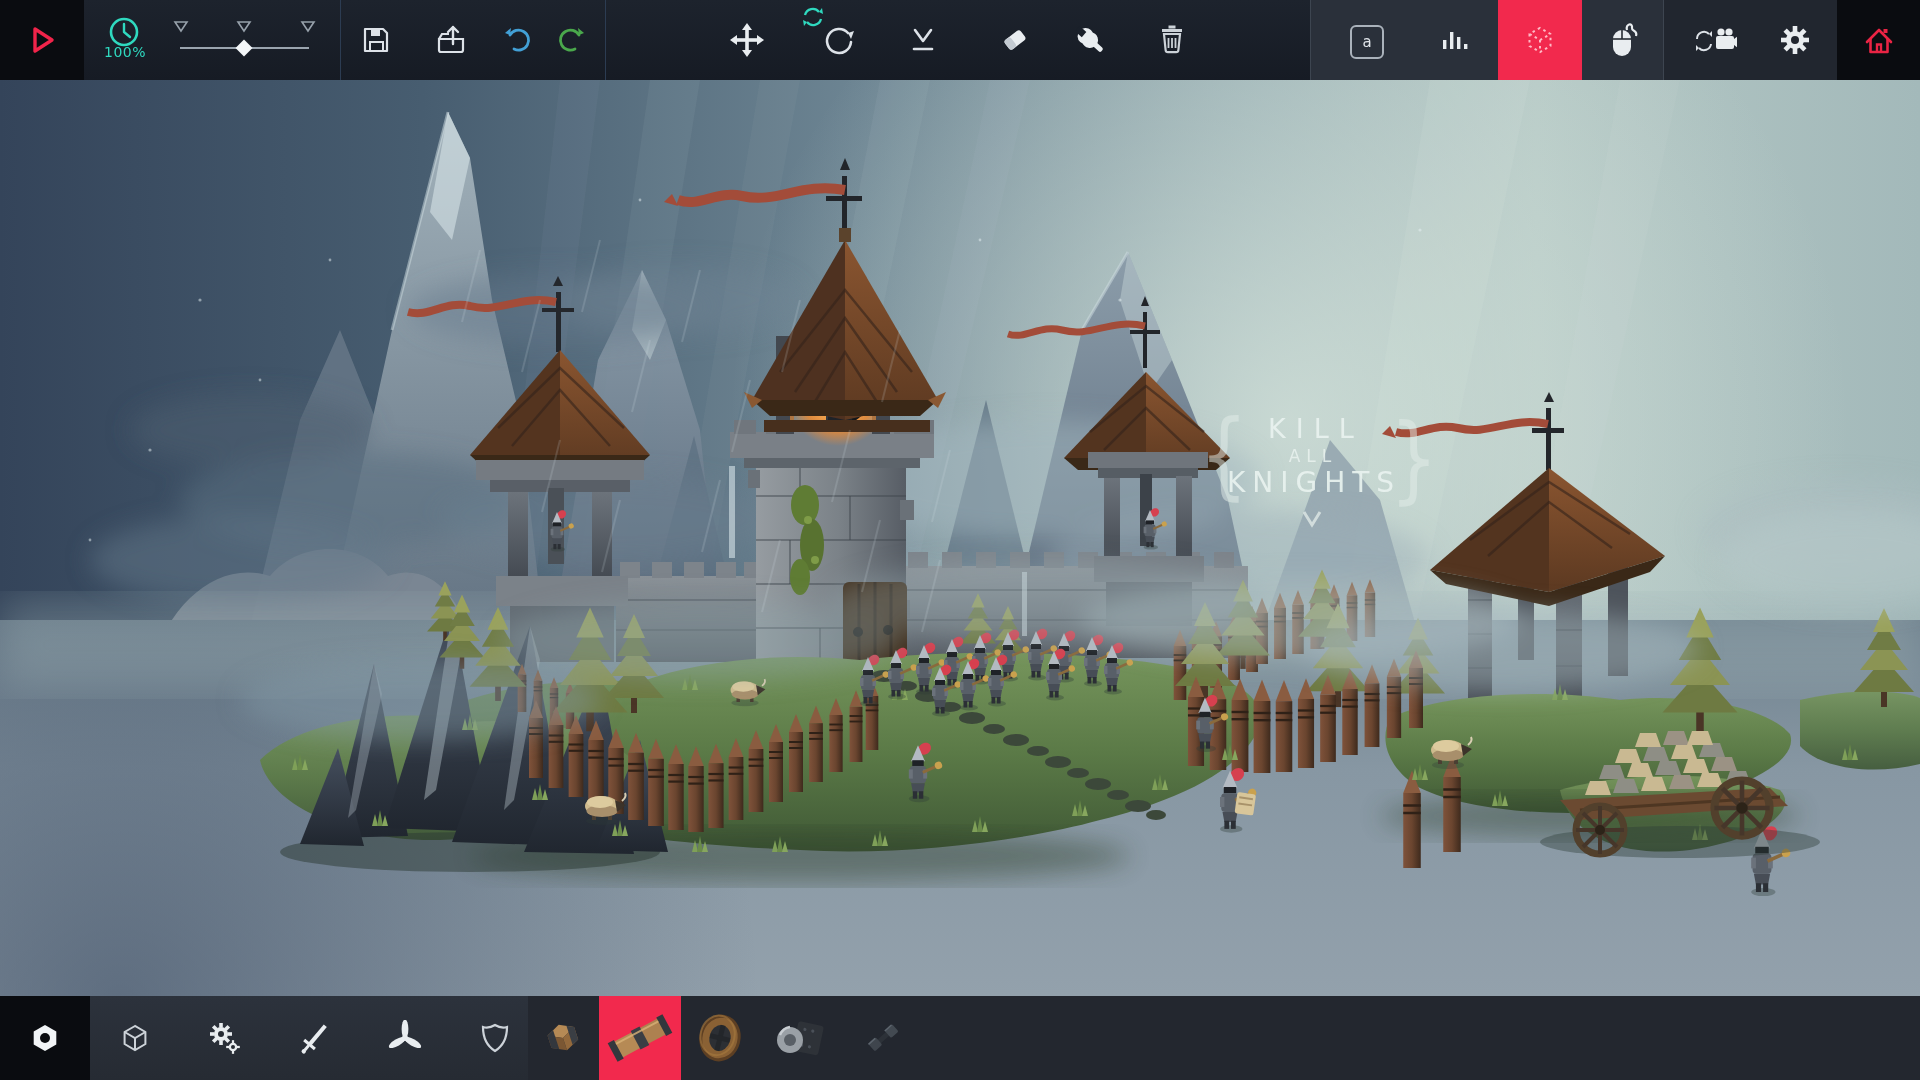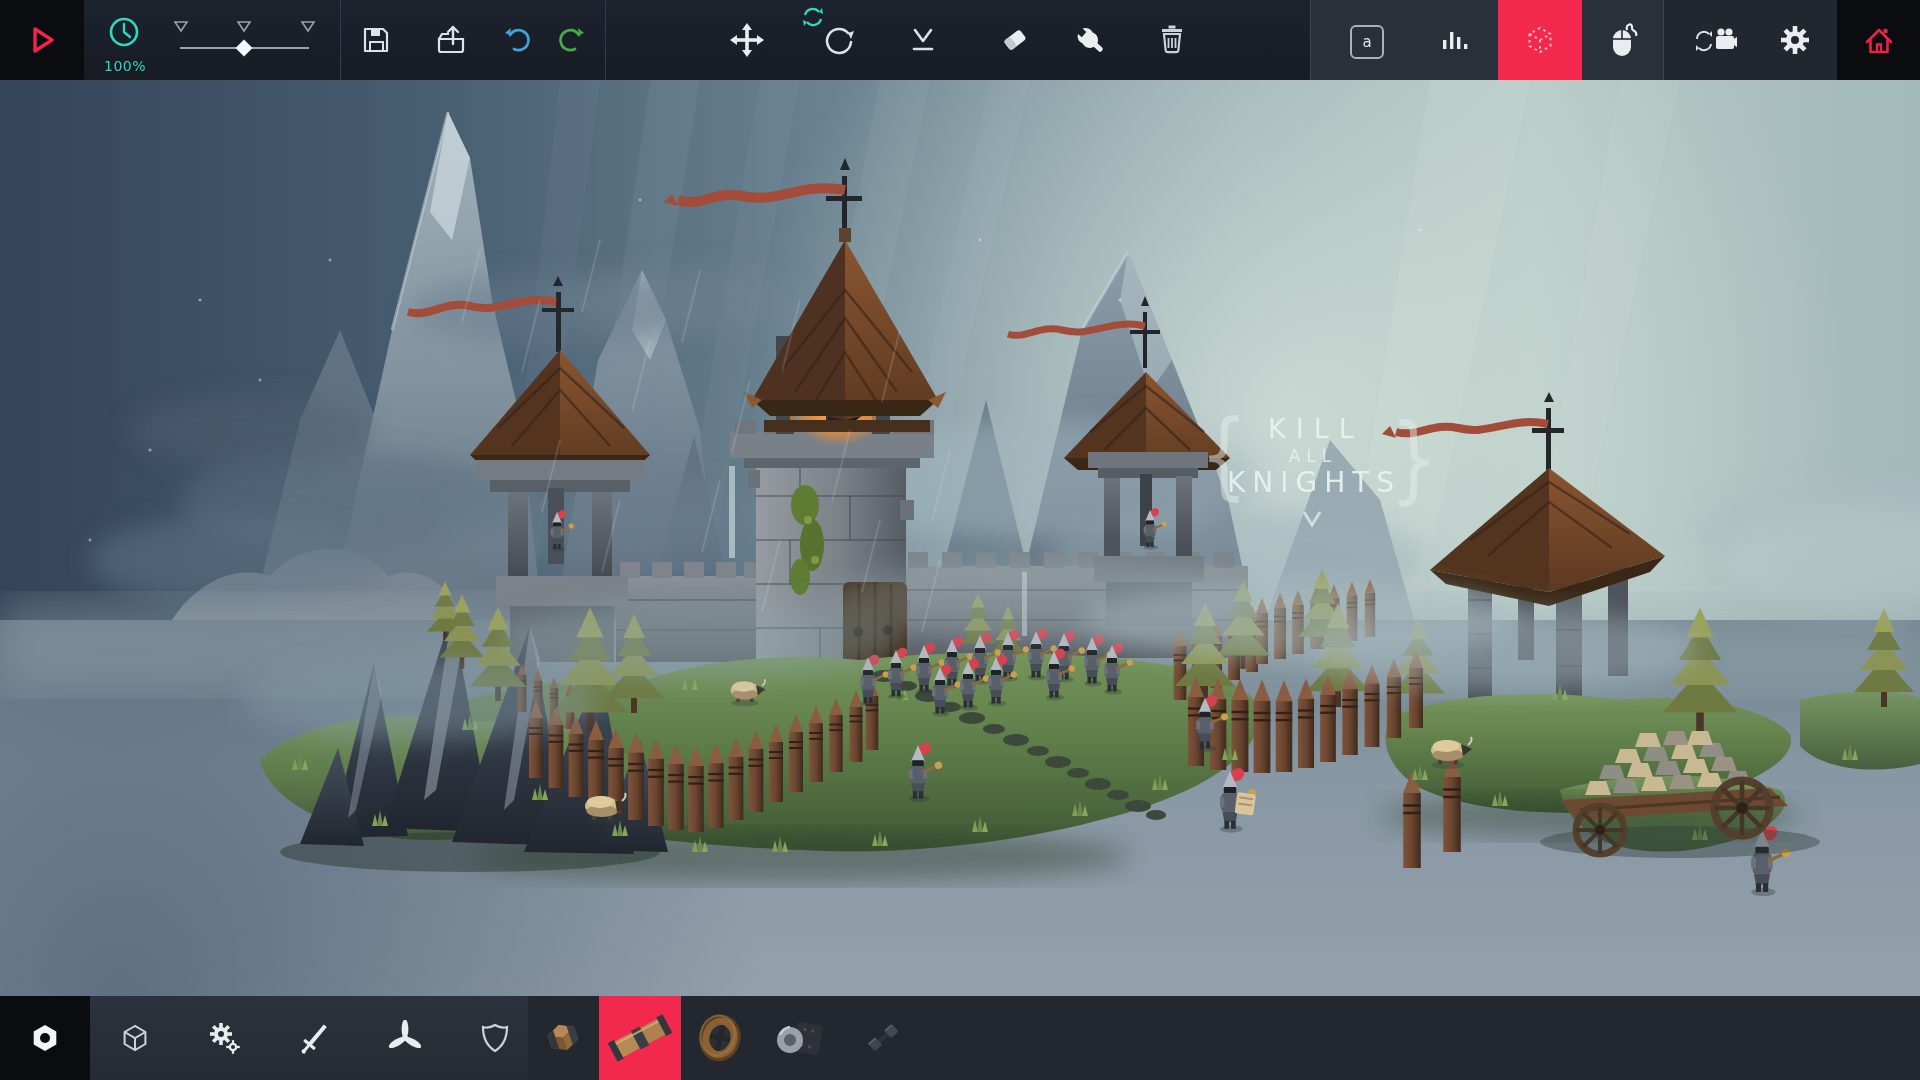--- a/index.html
+++ b/index.html
@@ -3,21 +3,21 @@
 <meta charset="utf-8">
 <style>
   html,body{margin:0;padding:0;background:#10141a;}
   #app{position:relative;width:1920px;height:1080px;overflow:hidden;font-family:"DejaVu Sans","Liberation Sans",sans-serif;}
   
   #topbar{position:absolute;left:0;top:0;width:1920px;height:80px;background:linear-gradient(#1d232d,#161b24);}
   .panel{position:absolute;top:0;height:80px;}
   .vdiv{position:absolute;top:0;width:1px;height:80px;}
   .tb-btn{position:absolute;top:18px;width:44px;height:44px;display:flex;align-items:center;justify-content:center;cursor:pointer;}
   .tile{position:absolute;top:0;height:80px;display:flex;align-items:center;justify-content:center;cursor:pointer;}
-  #speed-label{position:absolute;left:96px;top:58px;width:58px;text-align:center;font-size:14px;color:#2fd9bf;letter-spacing:.5px;}
+  #speed-label{position:absolute;left:96px;top:44px;width:58px;text-align:center;font-size:14px;color:#2fd9bf;letter-spacing:.5px;}
   #keycap{position:absolute;left:1350px;top:25px;width:30px;height:30px;border:2px solid #aab2bb;border-radius:6px;color:#dfe4e9;font-size:15px;display:flex;align-items:center;justify-content:center;cursor:pointer;}
   
   #viewport{position:absolute;left:0;top:80px;width:1920px;height:916px;cursor:crosshair;}
   
   #bottombar{position:absolute;left:0;top:996px;width:1920px;height:84px;background:linear-gradient(#2c323c,#262b33);}
   .bb-tab{position:absolute;top:20px;width:44px;height:44px;display:flex;align-items:center;justify-content:center;cursor:pointer;}
   .bb-tile{position:absolute;top:0;height:84px;display:flex;align-items:center;justify-content:center;cursor:pointer;}
 </style>
 </head>
 <body>

